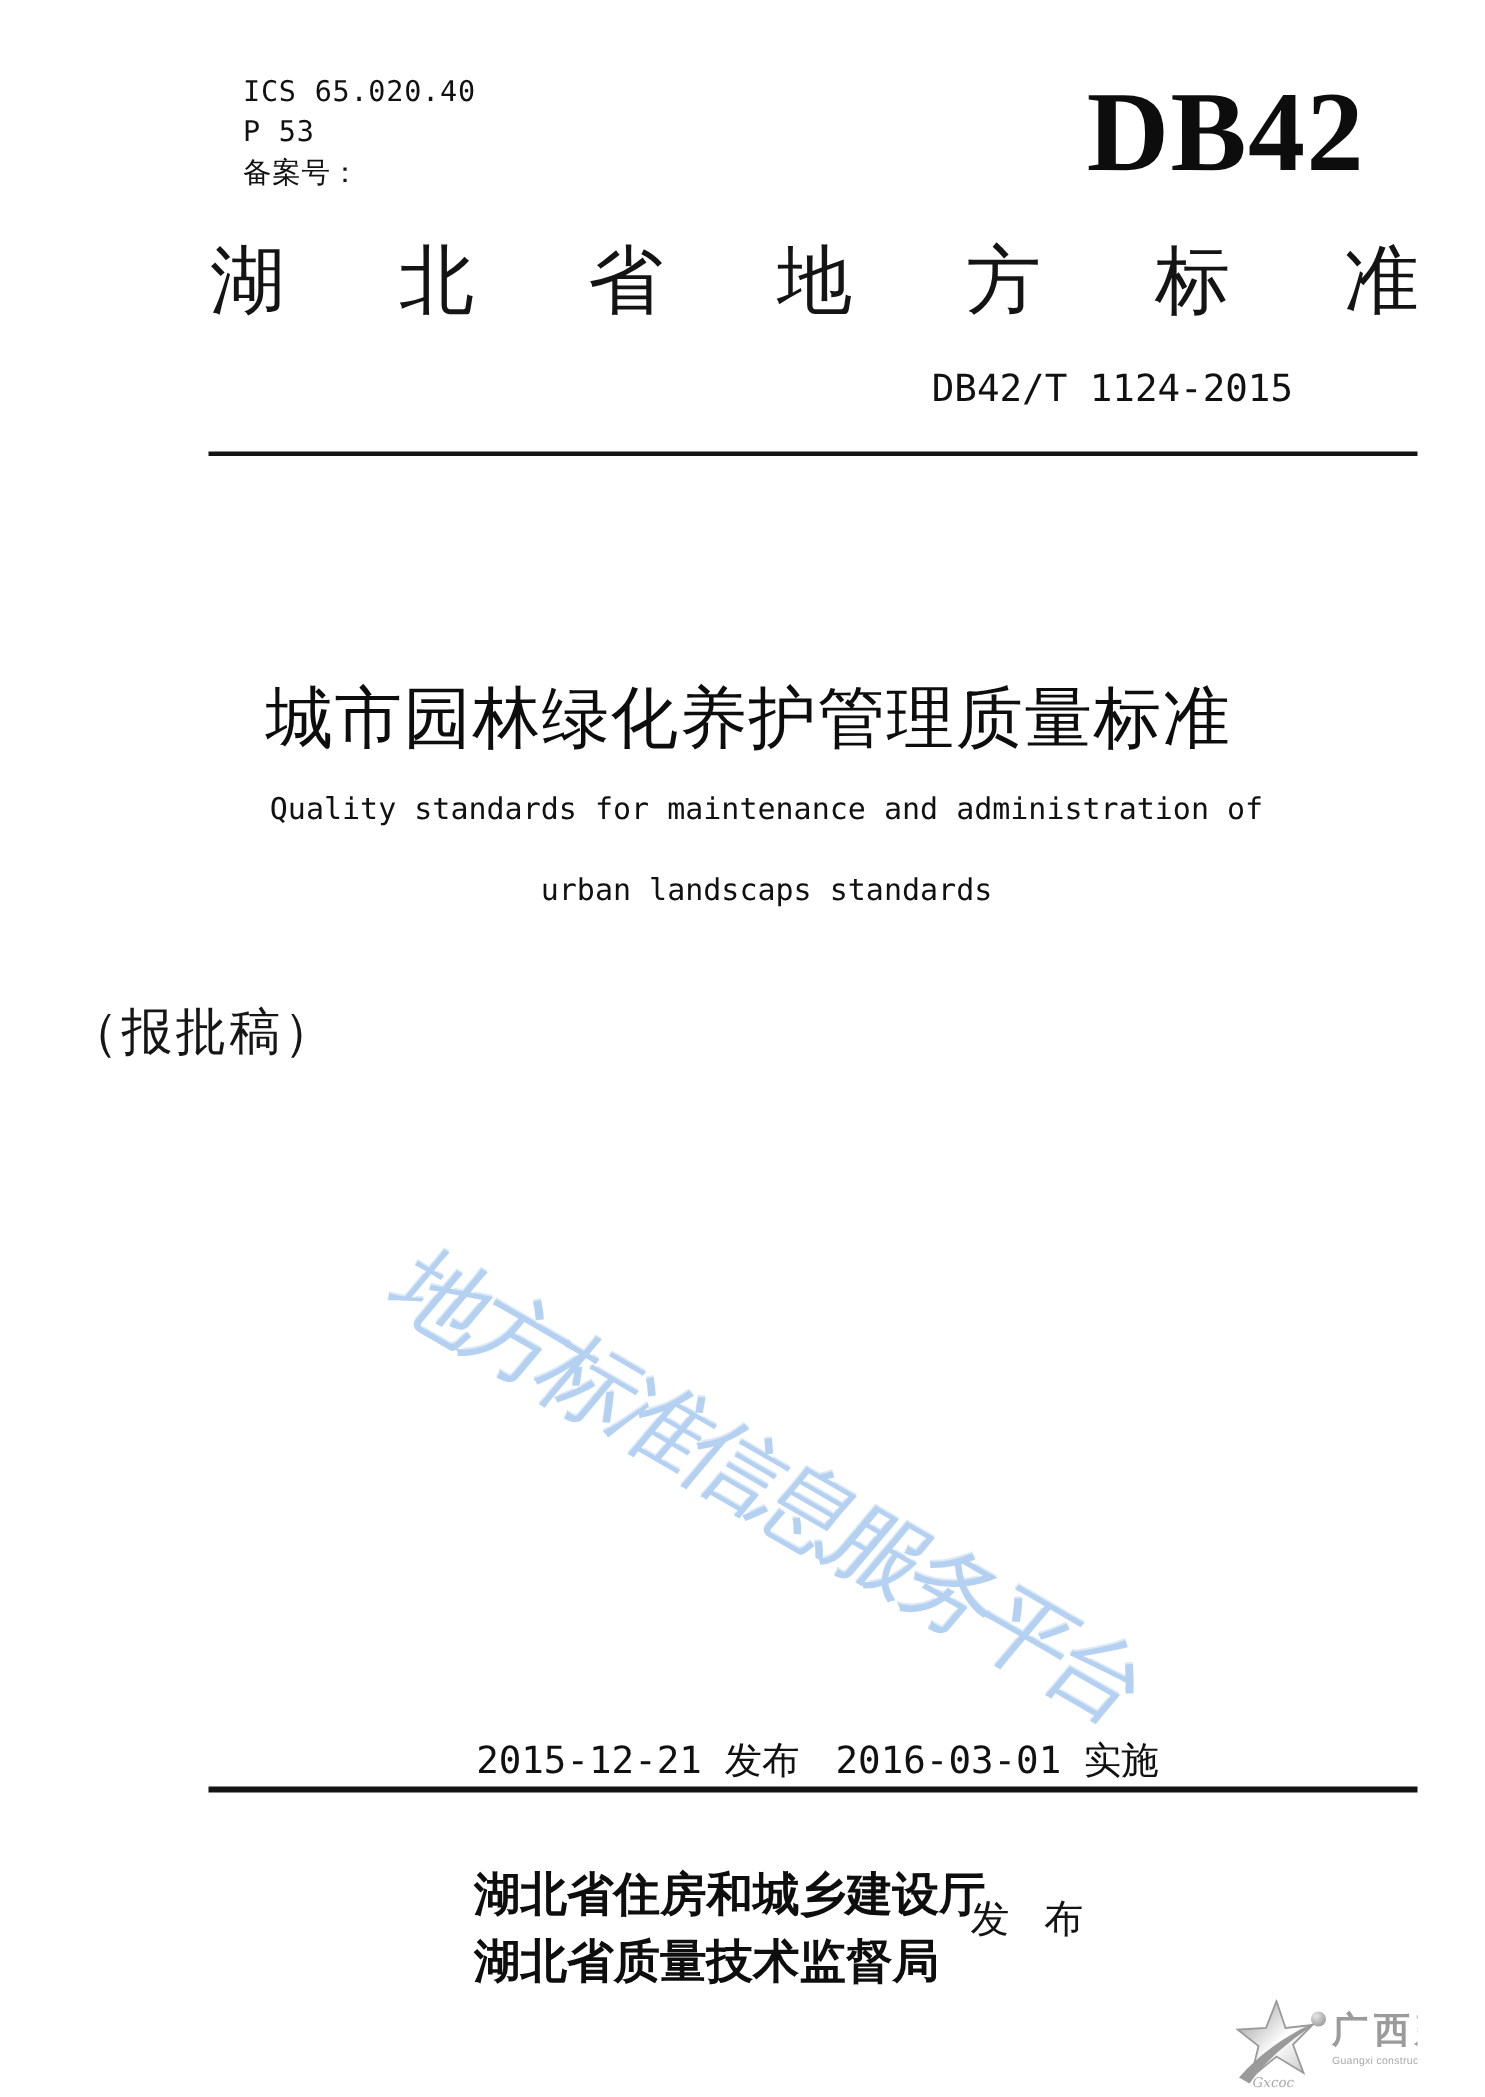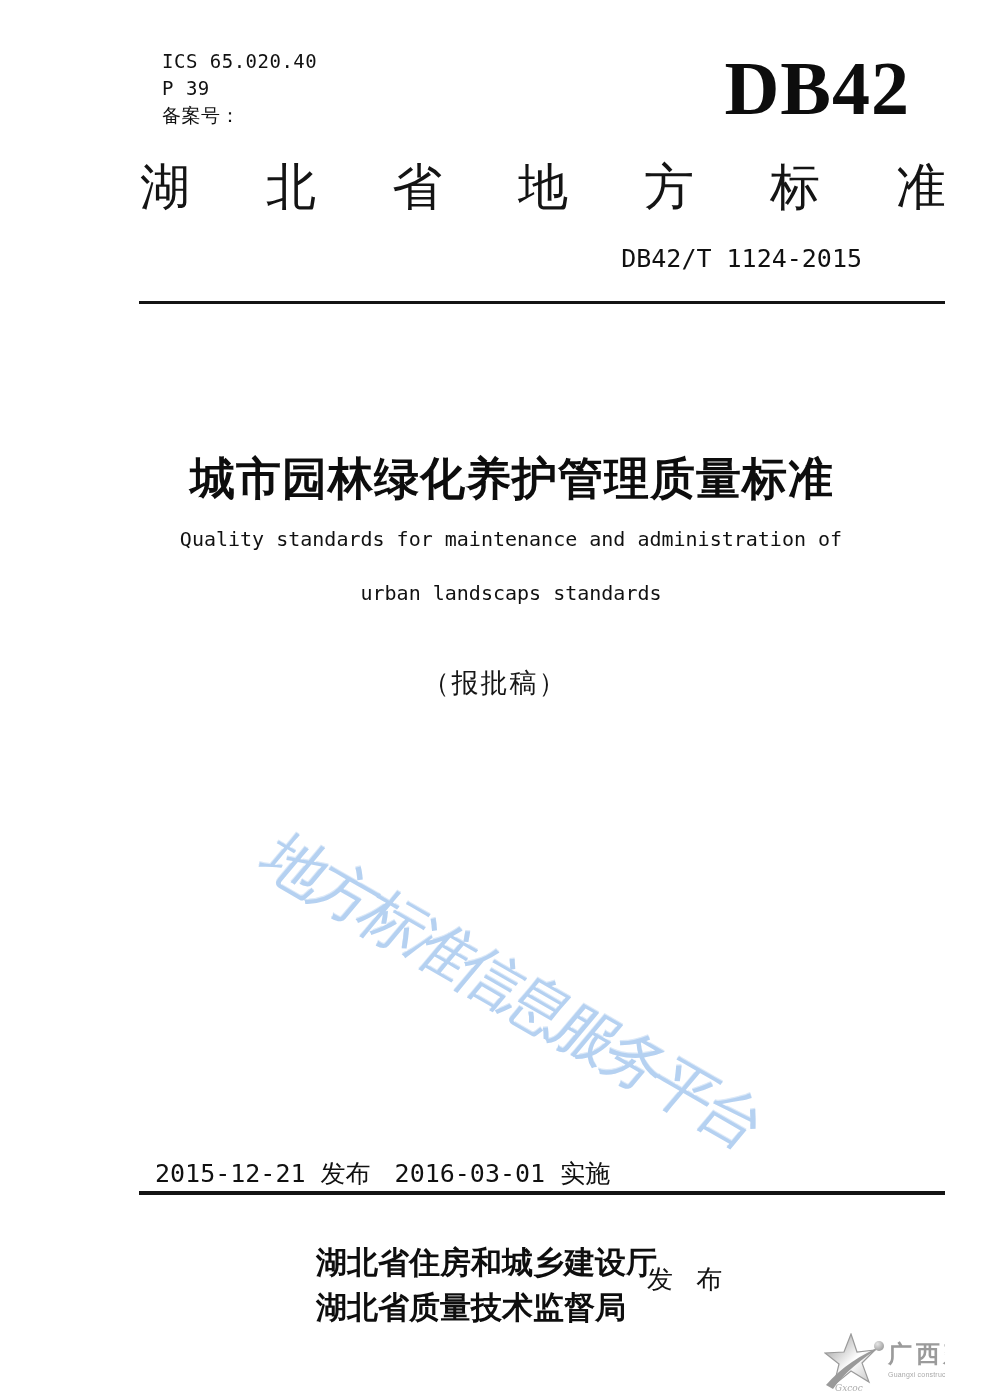--- a/index.html
+++ b/index.html
@@ -29,44 +29,44 @@
   }
   .doc-number {
     position:absolute; right:83px; top:244px;
     font-family:"DejaVu Sans Mono", monospace;
     font-size:25px; color:#111;
   }
   .rule1 { position:absolute; left:94px; top:301px; width:808px; height:3px; background:#141414; }
   .rule2 { position:absolute; left:94px; top:1191px; width:812px; height:4px; background:#141414; }
 
   .title-cn {
-    position:absolute; left:17px; top:449px; width:100%; text-align:center;
-    font-size:45px; font-weight:bold; letter-spacing:1px; color:#0d0d0d;
+    position:absolute; left:4px; top:449px; width:100%; text-align:center;
+    font-size:45px; font-weight:normal; letter-spacing:1px; color:#0d0d0d;
   }
   .title-en {
     position:absolute; left:0; width:100%; text-align:center;
     font-family:"DejaVu Sans Mono", monospace; font-size:20px; color:#111;padding-left:32px;
   }
   .title-en.l1 { top:527px; }
   .title-en.l2 { top:581px; }
   .draft {
-    position:absolute; left:0; top:665px; width:100%; text-align:center;
-    font-family:"DejaVu Serif", serif; font-size:27px; letter-spacing:2px; color:#161616;
+    position:absolute; left:0; top:665px; width:100%; text-align:left;
+    font-family:"DejaVu Serif", serif; font-size:34px; letter-spacing:2px; color:#161616;
   }
   
   .watermark {
     position:absolute; left:252px; top:818px; white-space:nowrap;
     font-size:62px; letter-spacing:-6px; color:#aecdf0; opacity:0.9;
     transform:rotate(30deg) skewX(-10deg); transform-origin:0 0;
     text-shadow:2px 2px 0 rgba(255,255,255,0.85), -1px -1px 0 rgba(143,184,232,0.35);
     pointer-events:none;
   }
   .dates {
-    position:absolute; left:110px; top:1157px; width:810px;
-    display:flex; justify-content:flex-start;
+    position:absolute; left:95px; top:1157px; width:810px;
+    display:flex; justify-content:center;
     font-family:"DejaVu Sans Mono", monospace; font-size:25px; color:#111;gap:24px;
   }
   .publishers {
     position:absolute; left:271px; top:1240px; width:298px;
     font-size:31px; font-weight:bold; line-height:45px; color:#0e0e0e;
   }
   .publishers .jline { display:flex; justify-content:space-between; }
   .publish-label {
     position:absolute; left:602px; top:1262px;
     font-size:26px; letter-spacing:8px; color:#141414;
@@ -87,21 +87,21 @@
     margin-top:2px; white-space:nowrap;
   }
 </style>
 </head>
 <body>
 
 <div id="page">
 
   <div class="meta">
     <div>ICS 65.020.40</div>
-    <div>P 39</div>
+    <div>P 53</div>
     <div>备案号：</div>
   </div>
 
   <div class="db42">DB42</div>
 
   <div class="std-row">
       <span>湖</span>
       <span>北</span>
       <span>省</span>
       <span>地</span>

